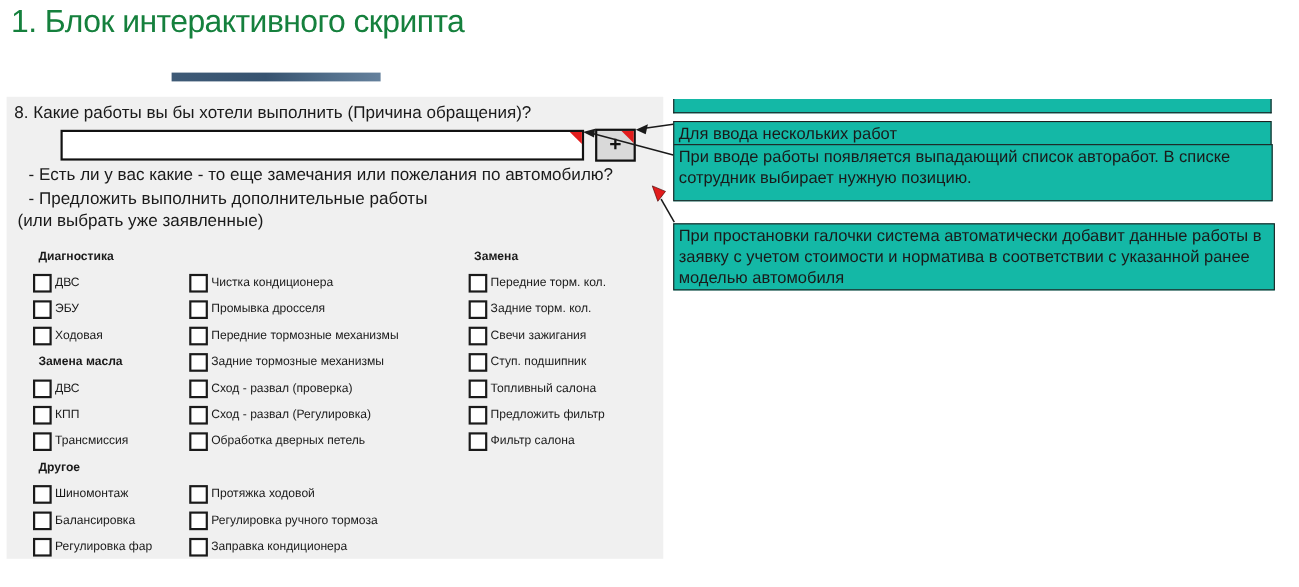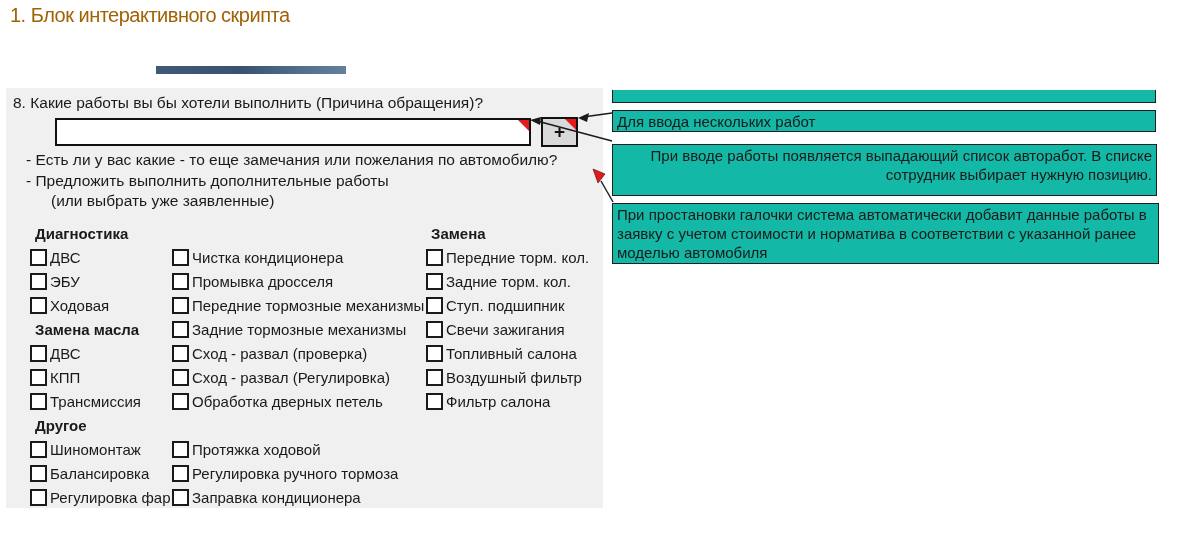--- a/index.html
+++ b/index.html
@@ -9,22 +9,22 @@
     color:#1a1a1a;
     width:1181px; height:534px;
     position:relative;
     overflow:hidden;
   }
   .abs { position:absolute; }
 
   
   #page-title {
     left:10px; top:4px;
-    font-size:20px; letter-spacing:-0.5px;
-    color:#a16207;
+    font-size:29px; letter-spacing:-0.5px;
+    color:#15803d;
   }
   
   #divider-bar {
     left:156px; top:66px; width:190px; height:8px;
     background:linear-gradient(90deg,#3e5a76 0%,#375370 45%,#53708c 78%,#64809c 100%);
   }
 
   
   #form-panel {
     left:6px; top:88px; width:597px; height:420px;
@@ -46,30 +46,30 @@
   #add-work-button {
     left:541px; top:117px; width:37px; height:30px;
     background:#d9d9d9; border:2px solid #111;
     font-size:19px; font-weight:bold; color:#111;
     display:flex; align-items:center; justify-content:center;
     cursor:pointer; line-height:1; padding-bottom:2px;
   }
   .prompt { font-size:15.5px; white-space:nowrap; }
   #prompt-1 { left:26px; top:151px; }
   #prompt-2 { left:26px; top:172px; }
-  #prompt-3 { left:16px; top:192px;margin-left:35px; }
+  #prompt-3 { left:16px; top:192px; }
 
   
   .col { position:absolute; }
   #col-1 { left:30px;  top:221px; width:150px; }
   #col-2 { left:172px; top:245px; width:255px; }
   #col-3 { left:426px; top:221px; width:175px;text-align:center; }
   .row {
     height:24px; display:flex; align-items:center;
-    font-size:15px; white-space:nowrap;
+    font-size:11px; white-space:nowrap;
   }
   .row.header { font-weight:bold; padding-left:5px; }
   .row.spacer { visibility:hidden; }
   .cb {
     width:17px; height:17px; flex:0 0 17px;
     background:#ffffff; border:2px solid #1a1a1a;
     margin-right:3px; cursor:pointer;
   }
 
   
@@ -78,21 +78,21 @@
     background:#14b8a6; border:1.4px solid #1f1f1f;
     font-size:15px; line-height:19px;
     padding:1px 4px;
     overflow:hidden;
   }
   #note-partial {
     top:90px; width:544px; height:13px;
     border-top:none;
   }
   #note-1 { top:110px; width:544px; height:22px; }
-  #note-2 { top:144px; width:545px; height:52px;text-align:right; }
+  #note-2 { top:131px; width:545px; height:52px; }
   #note-3 { top:203px; width:547px; height:61px; }
 
   
   #overlay {
     left:0; top:0; width:1181px; height:534px;
     pointer-events:none;
   }
 </style>
 </head>
 <body>
@@ -206,33 +206,33 @@
   <div class="row">
       <span class="cb"></span>
       <span>Передние торм. кол.</span>
     </div>
   <div class="row">
       <span class="cb"></span>
       <span>Задние торм. кол.</span>
     </div>
   <div class="row">
       <span class="cb"></span>
+      <span>Свечи зажигания</span>
+    </div>
+  <div class="row">
+      <span class="cb"></span>
       <span>Ступ. подшипник</span>
     </div>
   <div class="row">
       <span class="cb"></span>
-      <span>Свечи зажигания</span>
-    </div>
-  <div class="row">
-      <span class="cb"></span>
       <span>Топливный салона</span>
     </div>
   <div class="row">
       <span class="cb"></span>
-      <span>Воздушный фильтр</span>
+      <span>Предложить фильтр</span>
     </div>
   <div class="row">
       <span class="cb"></span>
       <span>Фильтр салона</span>
     </div>
 </div>
 
 <div class="note" id="note-partial"></div>
 <div class="note" id="note-1">Для ввода нескольких работ</div>
 <div class="note" id="note-2">При вводе работы появляется выпадающий список авторабот. В списке сотрудник выбирает нужную позицию.</div>

